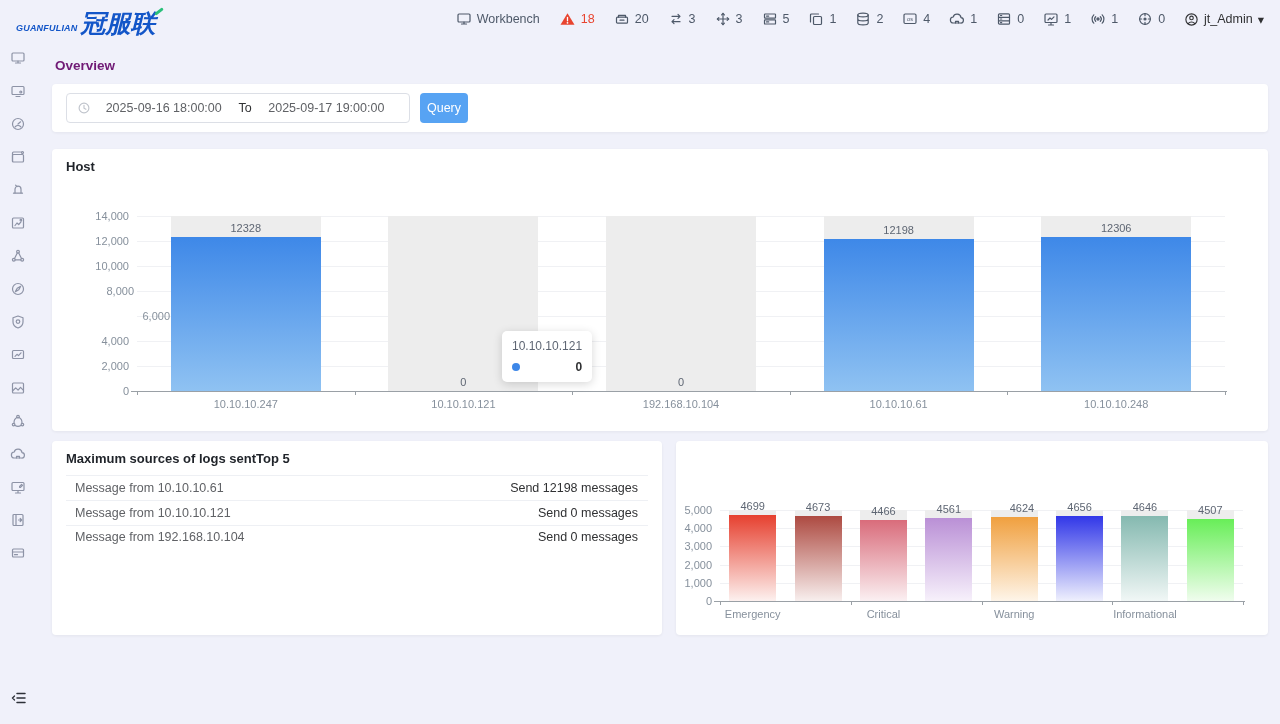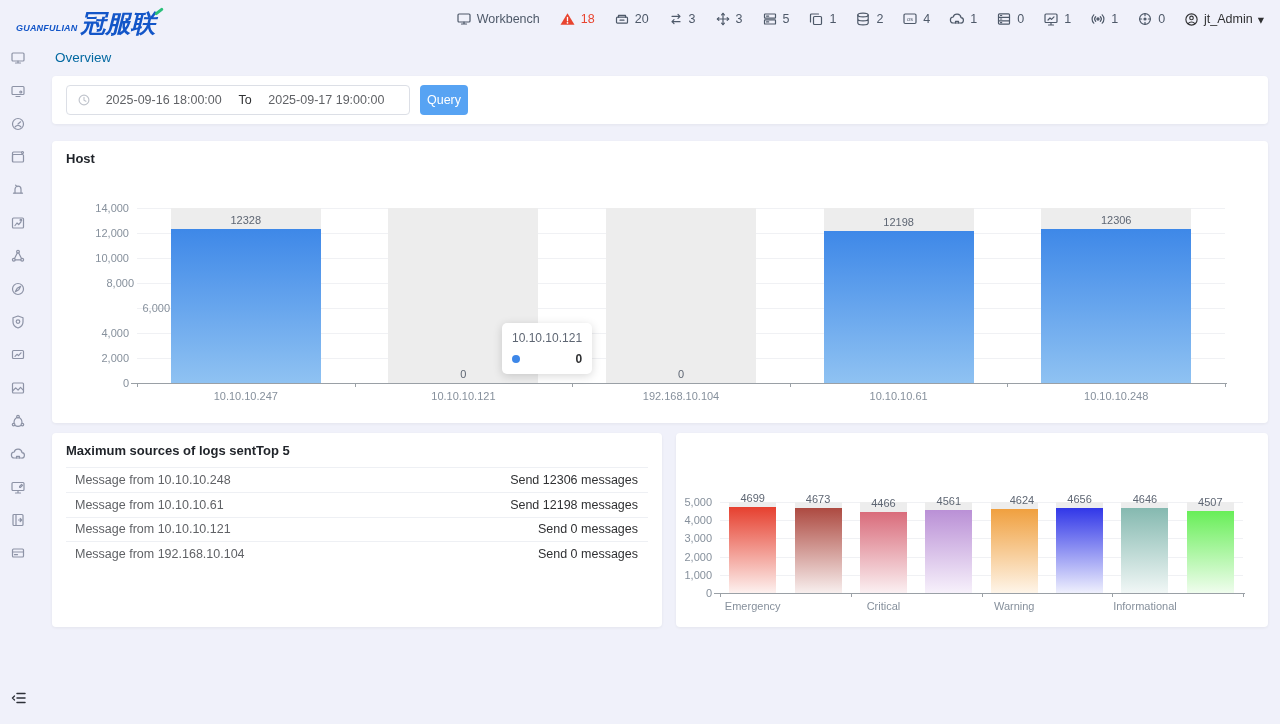--- a/index.html
+++ b/index.html
@@ -20,21 +20,21 @@
   .user{display:flex;align-items:center;gap:5px;cursor:pointer;color:#303133}
   .caret{color:#303133}
 
   
   .sidebar{position:absolute;left:0;top:38px;bottom:0;width:36px;display:flex;flex-direction:column;align-items:center;padding-top:12px;gap:17px;box-sizing:border-box;color:#8d93a6}
   .sidebar .icon{cursor:pointer}
   .collapse{position:absolute;left:10px;bottom:18px;color:#2d3138;cursor:pointer}
 
   
   .main{position:absolute;left:52px;top:38px;width:1216px}
-  .page-title{font-size:13.5px;font-weight:normal;margin:12px 0 11px 3px;color:#0369a1}
+  .page-title{font-size:13.5px;font-weight:bold;margin:20px 0 11px 3px;color:#701a75}
   .card{background:#fff;border-radius:4px;box-shadow:0 1px 3px rgba(31,35,41,.06);position:relative;box-sizing:border-box}
   .card-title{position:absolute;left:14px;top:10px;font-size:13px;font-weight:bold;color:#1f2329;z-index:2}
 
   .query-card{height:48px;display:flex;align-items:center;padding:0 14px;margin-bottom:17px}
   .range{width:344px;height:30px;border:1px solid #dcdfe6;border-radius:4px;display:flex;align-items:center;padding:0 10px;box-sizing:border-box;background:#fff;font-size:12.5px;color:#606266}
   .range .part{flex:1;text-align:center;cursor:text}
   .range .sep{color:#303133;padding:0 2px}
   .range .icon{color:#c0c4cc}
   .query-btn{margin-left:10px;width:48px;height:30px;background:#57a3f3;border:none;border-radius:4px;color:#fff;font-size:12.5px;cursor:pointer;font-family:"Liberation Sans",sans-serif}
 
@@ -387,24 +387,20 @@
         <span class="tt-val">0</span>
       </div>
     </div>
   </div>
 
   <div class="row2">
     <div class="card top5-card">
       <div class="card-title">Maximum sources of logs sentTop 5</div>
       <div class="top5-list" id="top5-list">
           <div class="t-row">
-            <span class="t-left">Message from 10.10.10.248</span>
-            <span class="t-right">Send 12306 messages</span>
-          </div>
-          <div class="t-row">
             <span class="t-left">Message from 10.10.10.61</span>
             <span class="t-right">Send 12198 messages</span>
           </div>
           <div class="t-row">
             <span class="t-left">Message from 10.10.10.121</span>
             <span class="t-right">Send 0 messages</span>
           </div>
           <div class="t-row">
             <span class="t-left">Message from 192.168.10.104</span>
             <span class="t-right">Send 0 messages</span>

